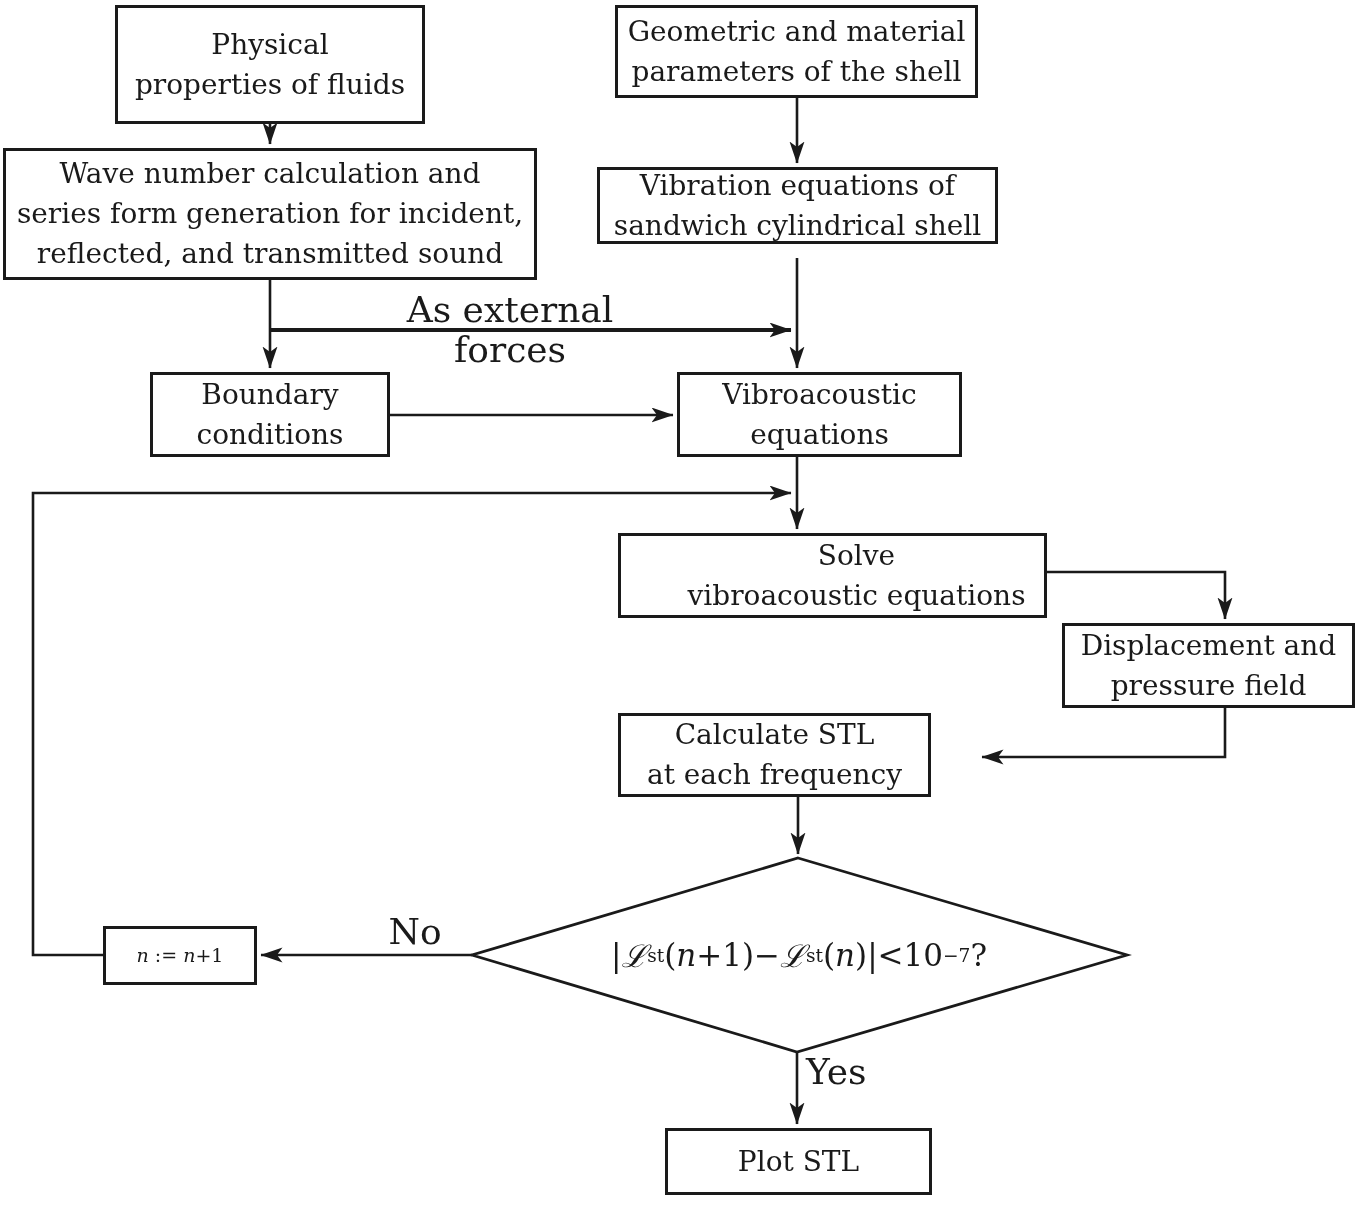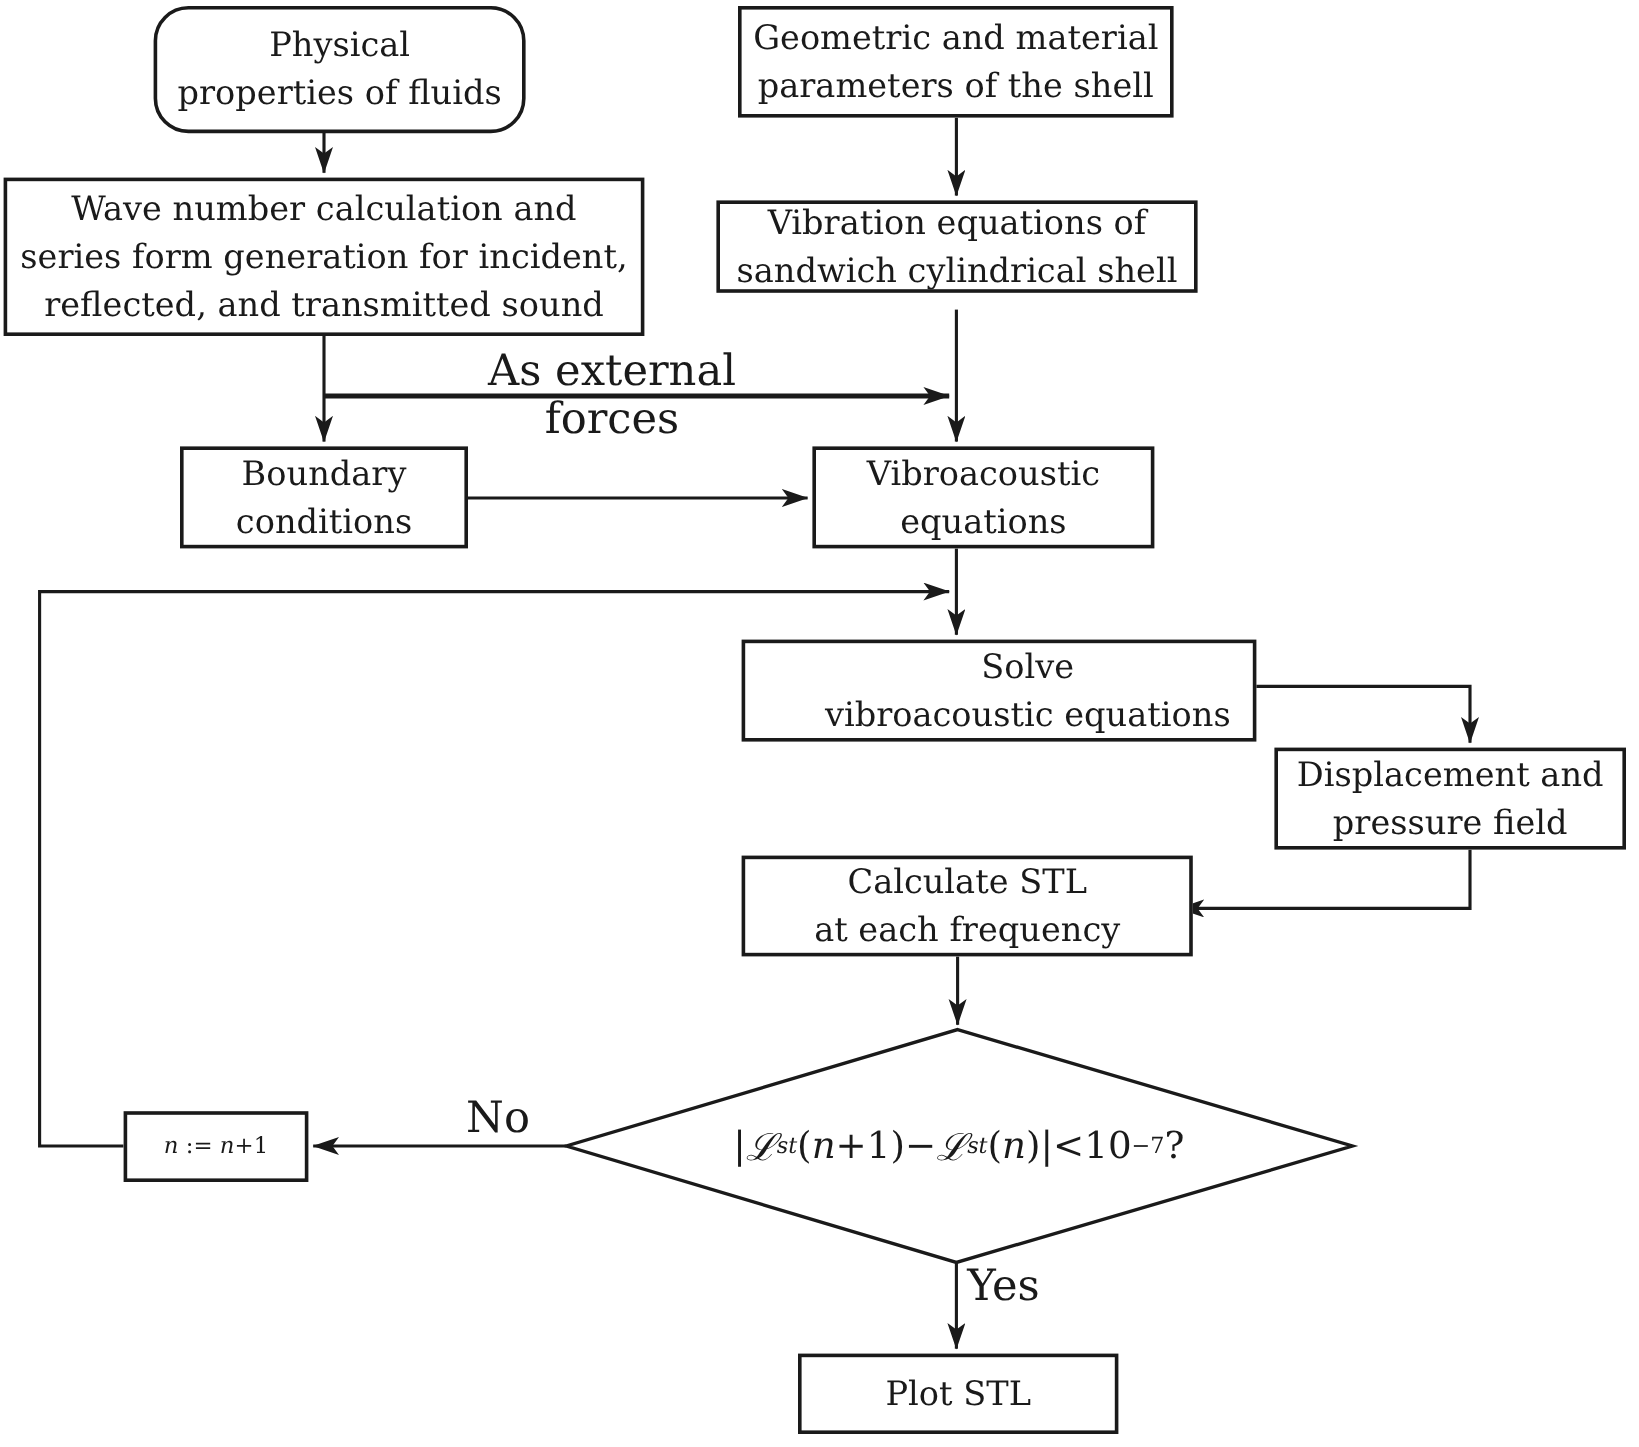--- a/index.html
+++ b/index.html
@@ -48,35 +48,35 @@
     left: 479px;
     top: 924px;
     width: 640px;
     height: 62px;
     display: flex;
     align-items: center;
     justify-content: center;
     font-size: 31px;
     white-space: nowrap;
   }
-  .sub { font-size: 0.60em; vertical-align: -0.35em; letter-spacing: 0; font-style: italic; }
+  .sub { font-size: 0.60em; vertical-align: -0.35em; letter-spacing: 0; }
   .sup { font-size: 0.60em; vertical-align: 0.55em; }
   .it  { font-style: italic; }
   .cal { font-style: italic; }
 
   
-  #box-physical      { left: 128px;  top: 5px;    width: 310px; height: 106px; border-radius: 29px;  }
+  #box-physical      { left: 115px;  top: 5px;    width: 310px; height: 119px;  }
   #box-geometric     { left: 615px;  top: 5px;    width: 363px; height: 93px;  }
   #box-wave          { left: 3px;    top: 148px;  width: 534px; height: 132px; text-align: center; }
   #box-vibration     { left: 597px;  top: 167px;  width: 401px; height: 77px;  }
   #box-boundary      { left: 150px;  top: 372px;  width: 240px; height: 85px;  }
   #box-vibroacoustic { left: 677px;  top: 372px;  width: 285px; height: 85px;  }
   #box-solve         { left: 618px;  top: 533px;  width: 429px; height: 85px; padding-left: 48px;  }
   #box-displacement  { left: 1062px; top: 623px;  width: 293px; height: 85px;  }
-  #box-calculate     { left: 618px;  top: 713px;  width: 376px; height: 84px; align-items: center;  }
+  #box-calculate     { left: 618px;  top: 713px;  width: 313px; height: 84px; align-items: center;  }
   #box-iterate       { left: 103px;  top: 926px;  width: 154px; height: 59px;  font-size: 19px; }
   #box-plot          { left: 665px;  top: 1128px; width: 267px; height: 67px;  }
 
   #lbl-external { left: 350px; top: 290px;  width: 320px; text-align: center; }
   #lbl-no       { left: 385px; top: 912px;  width: 60px;  text-align: center; }
   #lbl-yes      { left: 806px; top: 1052px; width: 90px;  text-align: left;   }
 </style>
 </head>
 <body>
 

